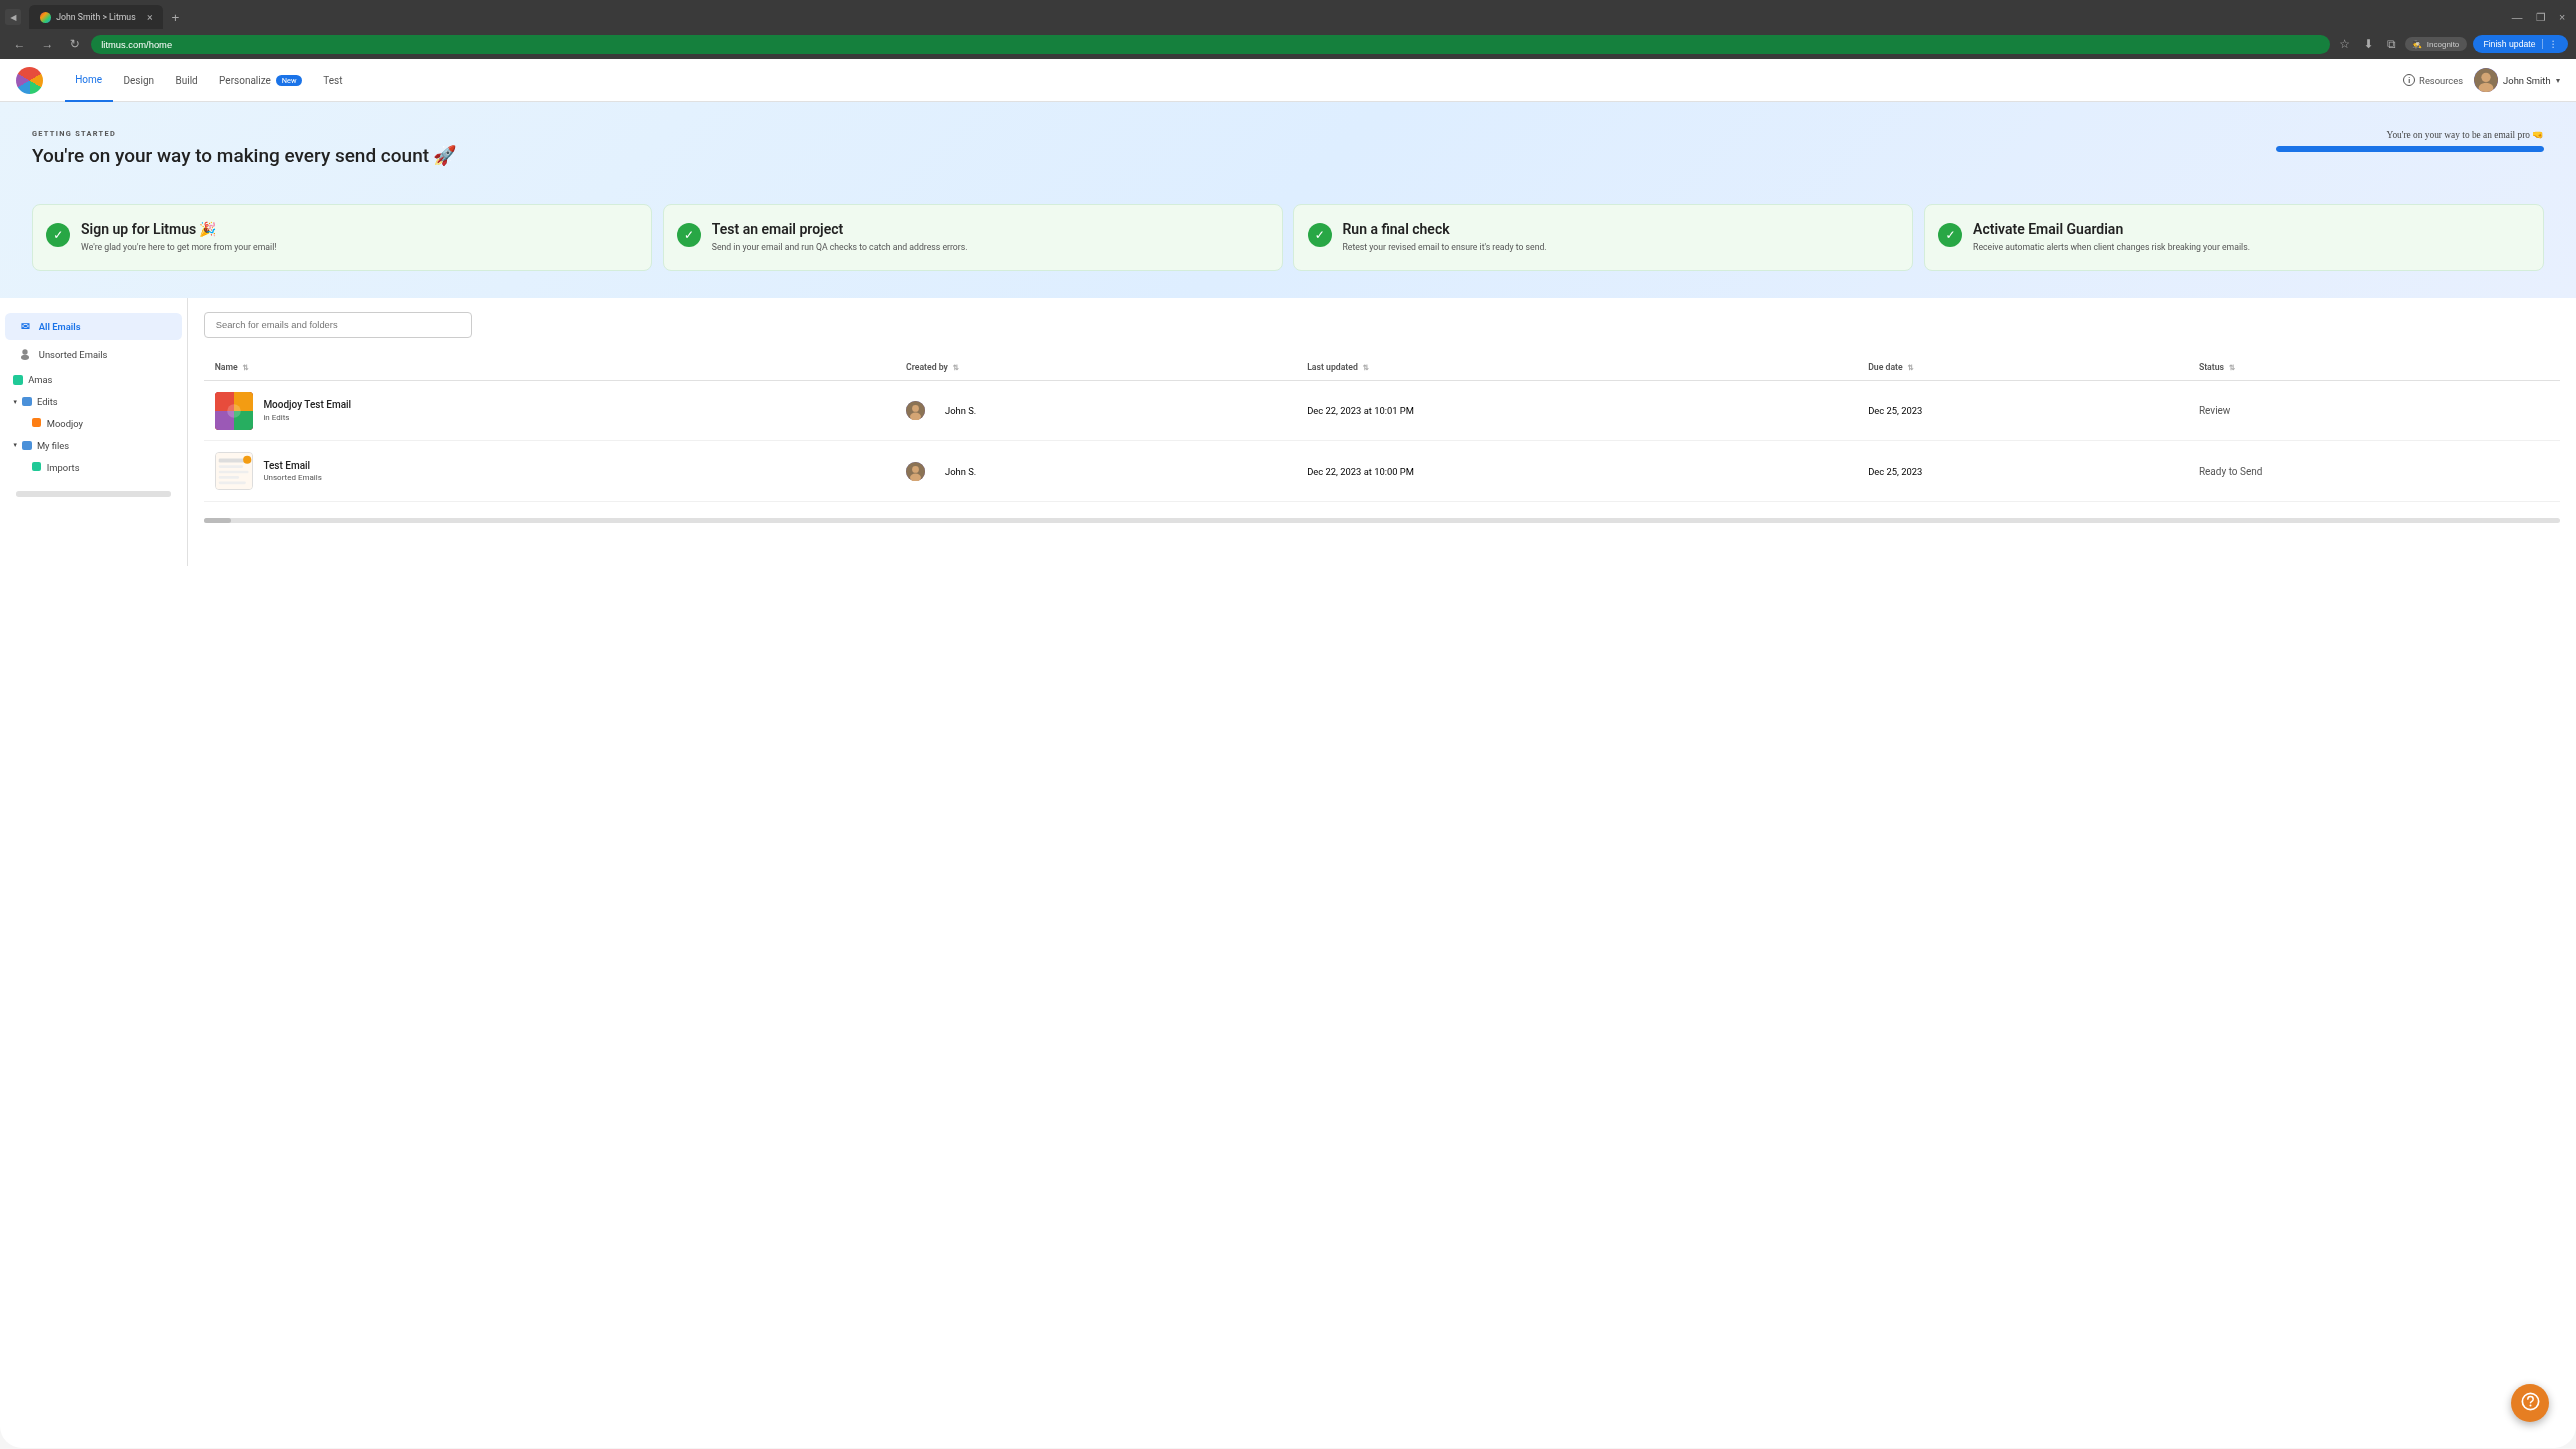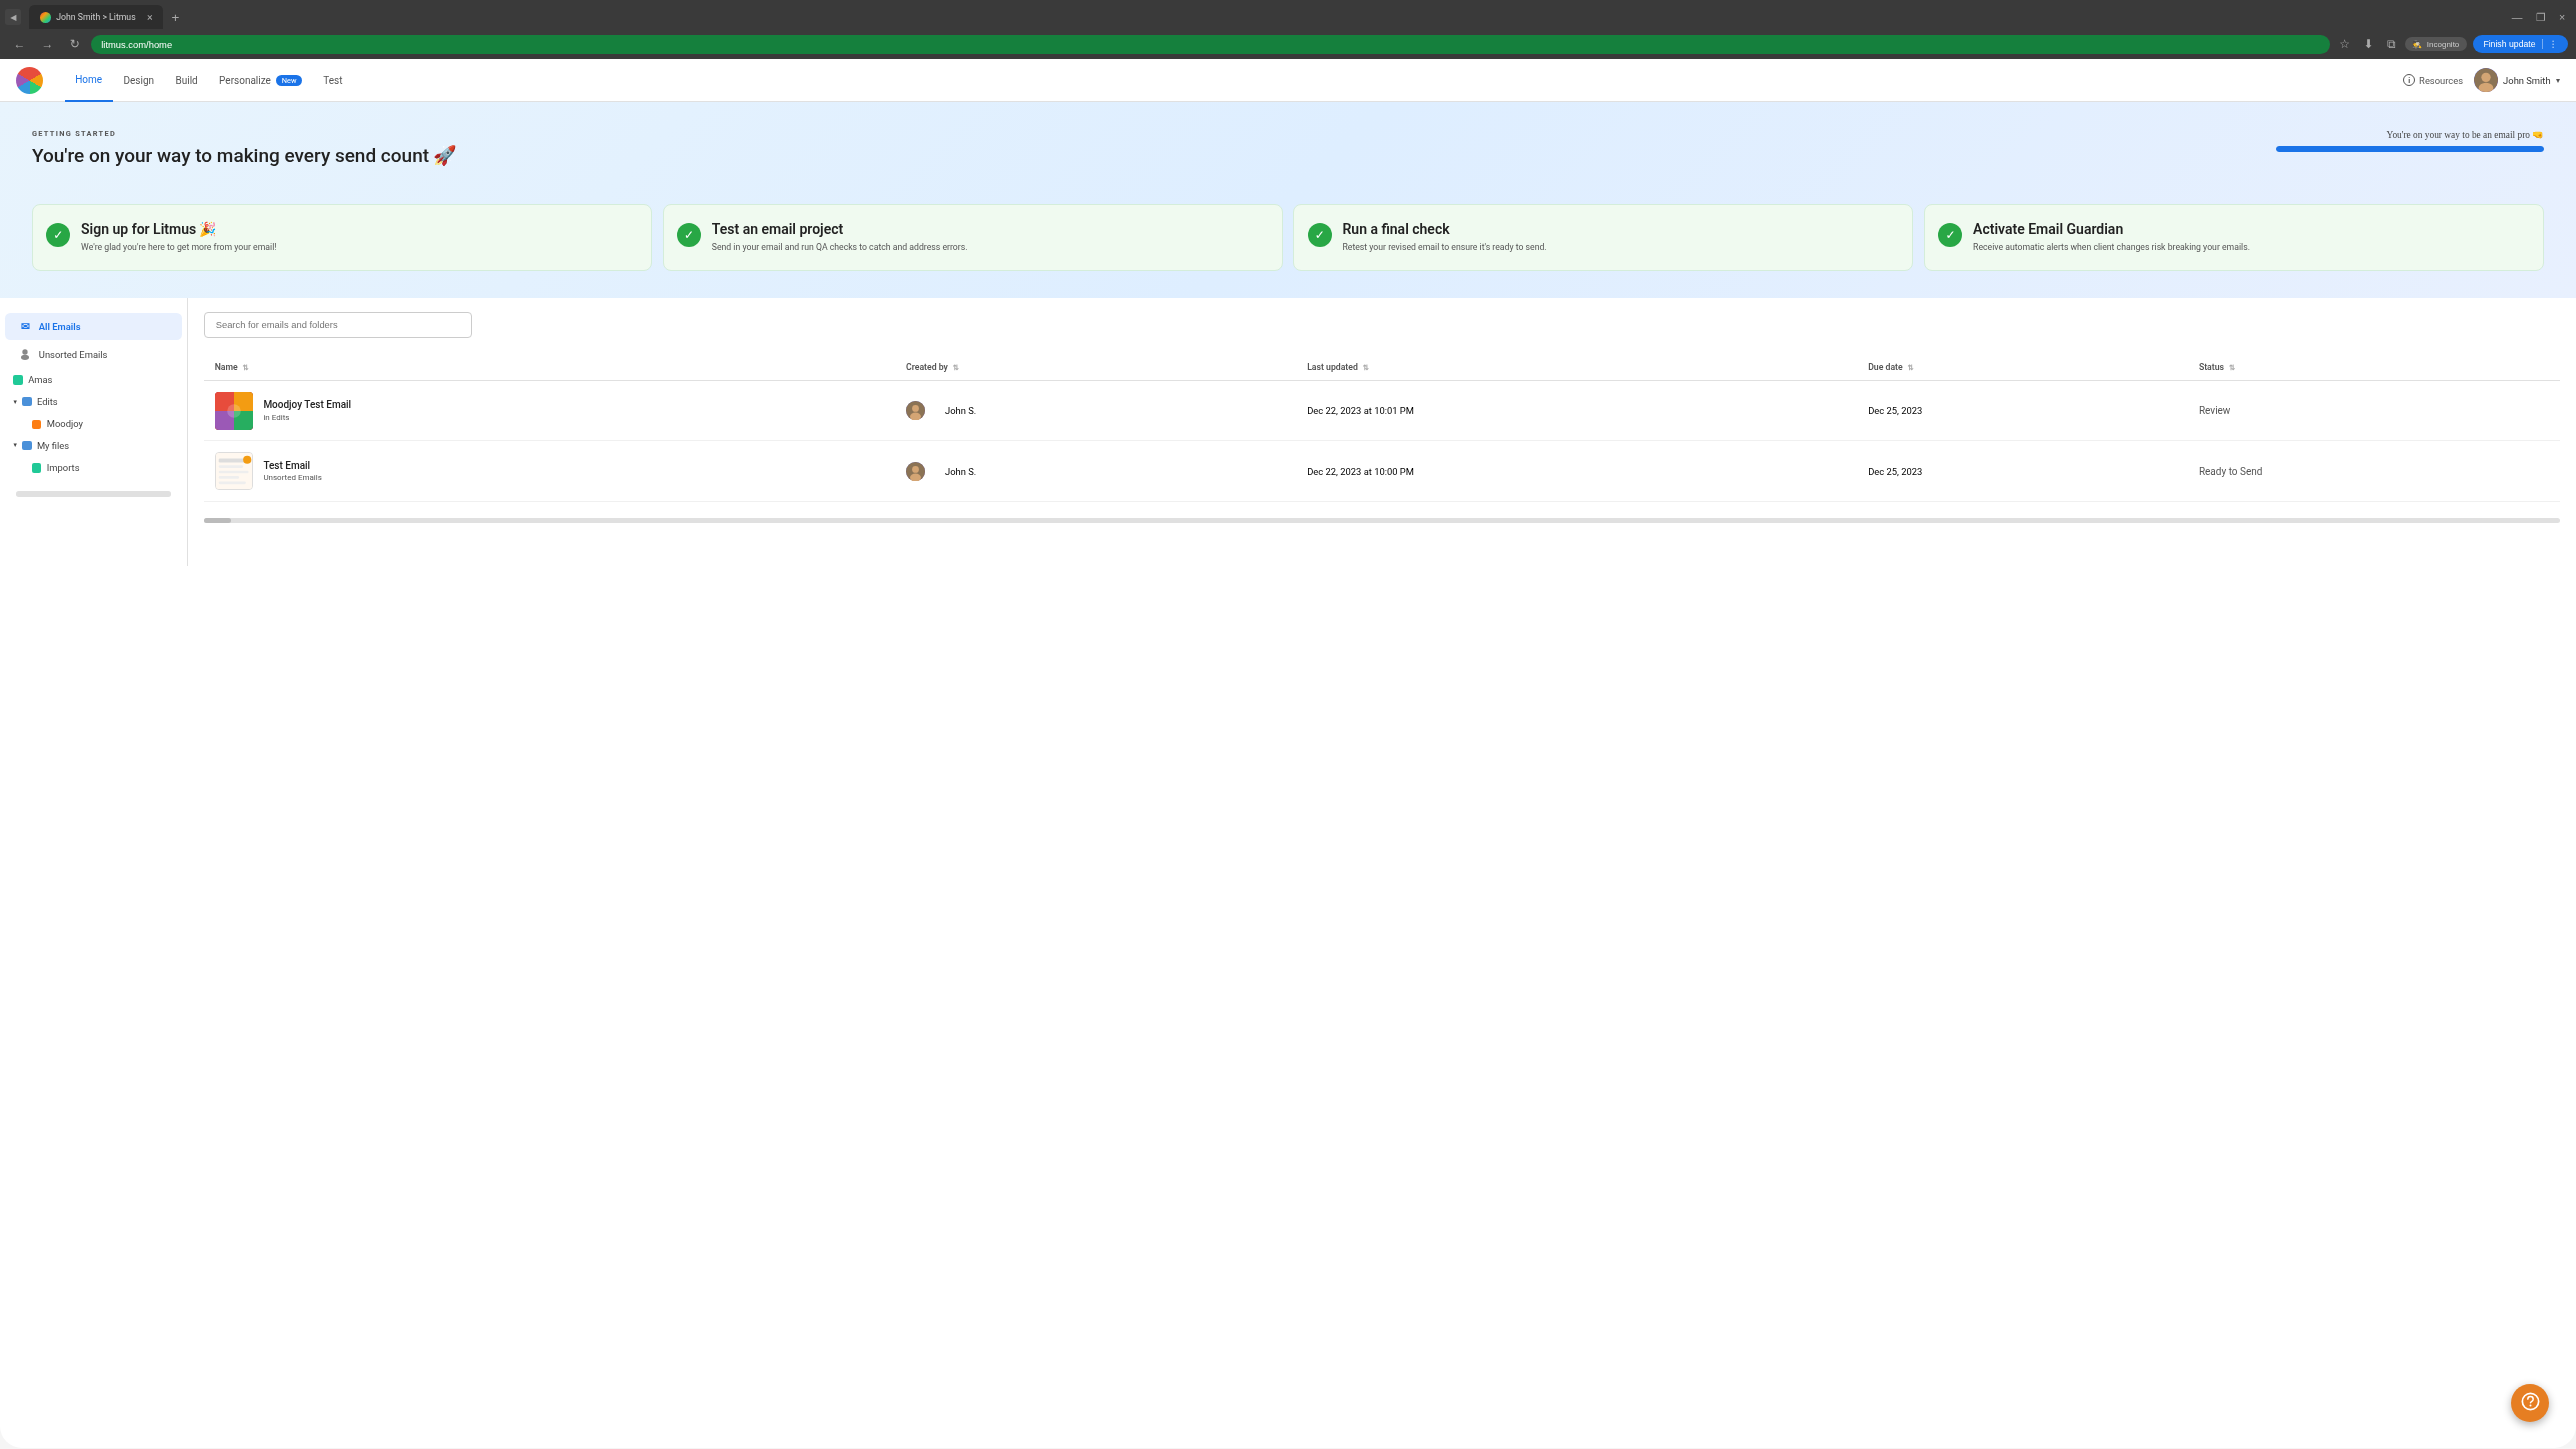--- a/index.html
+++ b/index.html
@@ -59,21 +59,21 @@
     .sidebar { width: 188px; border-right: 0.7px solid #e0e0e0; padding: 13.4px 0; flex-shrink: 0; }
     .sidebar-item { display: flex; align-items: center; gap: 6.7px; padding: 6.7px 13.4px; cursor: pointer; color: #444; font-size: 9.4px; border-radius: 5.4px; margin: 1.3px 5.4px; }
     .sidebar-item.active { background: #e8f0fe; color: #1a73e8; font-weight: 600; }
     .sidebar-item .folder-icon { width: 13.4px; height: 13.4px; display: flex; align-items: center; justify-content: center; font-size: 10.7px; }
     .sidebar-folder-header { display: flex; align-items: center; gap: 5.4px; padding: 5.4px 13.4px; cursor: pointer; color: #444; font-size: 9.4px; }
     .sidebar-folder-header .chevron { font-size: 6.7px; }
     .folder-dot { width: 9.4px; height: 9.4px; border-radius: 2px; background: #6c757d; flex-shrink: 0; }
     .folder-dot.blue { background: #4a90d9; }
     .folder-dot.teal { background: #20c997; }
     .folder-dot.orange { background: #fd7e14; }
-    .sidebar-child-item { display: flex; align-items: flex-end; gap: 5.4px; padding: 5.4px 13.4px 5.4px 32px; cursor: pointer; color: #444; font-size: 9.4px; }
+    .sidebar-child-item { display: flex; align-items: flex-start; gap: 5.4px; padding: 5.4px 13.4px 5.4px 32px; cursor: pointer; color: #444; font-size: 9.4px; }
 
     
     .email-list { flex: 1; padding: 13.4px 16px; }
     .search-bar { width: 268px; border: 0.7px solid #ccc; border-radius: 4px; padding: 6.7px 10.7px; font-size: 9.4px; color: #aaa; margin-bottom: 16px; outline: none; }
     .email-table { width: 100%; border-collapse: collapse; }
     .email-table th { text-align: left; padding: 8px 10.7px; font-size: 8.7px; font-weight: 600; color: #555; border-bottom: 1.3px solid #e0e0e0; white-space: nowrap; cursor: pointer; }
     .email-table th .sort-icon { font-size: 7.4px; color: #aaa; margin-left: 2.7px; }
     .email-table td { padding: 10.7px; border-bottom: 0.7px solid #f0f0f0; vertical-align: middle; }
     .email-thumbnail { width: 38px; height: 38px; border-radius: 4px; background: #eee; overflow: hidden; flex-shrink: 0; }
     .email-name-cell { display: flex; align-items: center; gap: 10.7px; }

